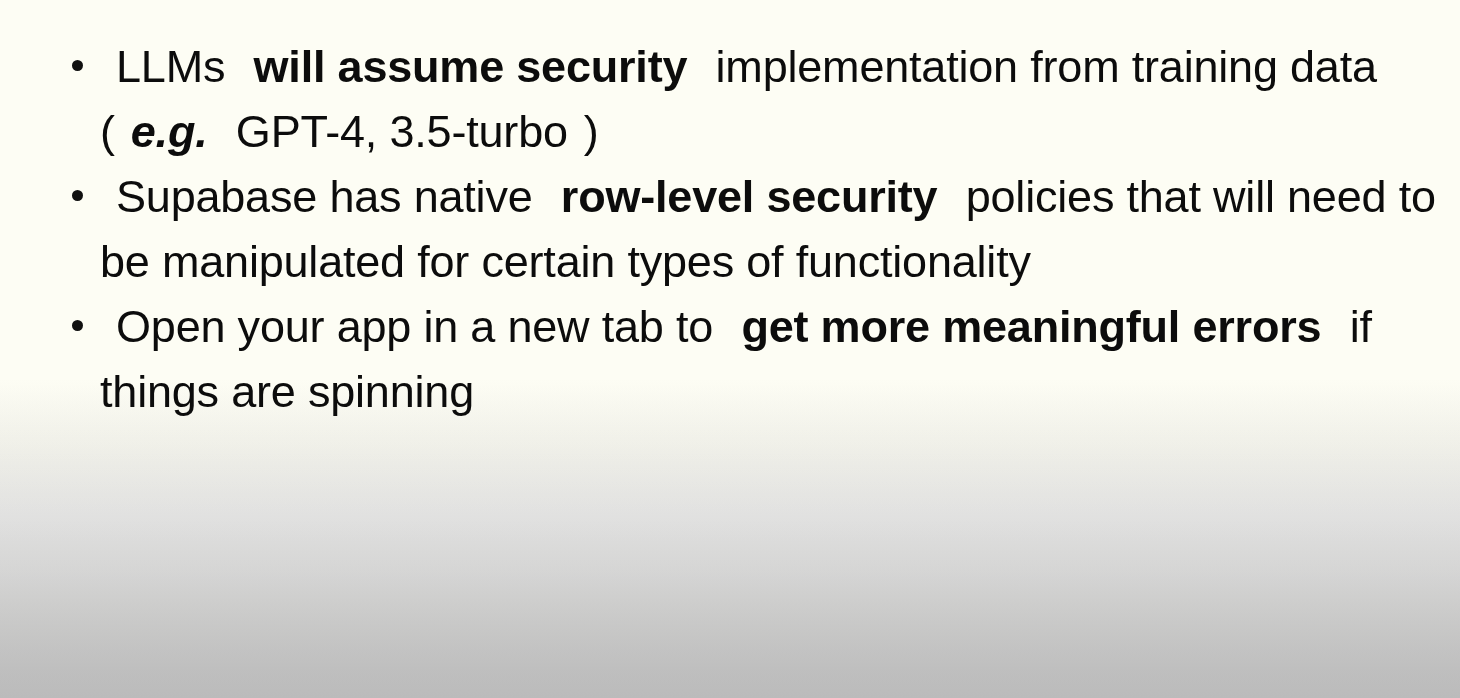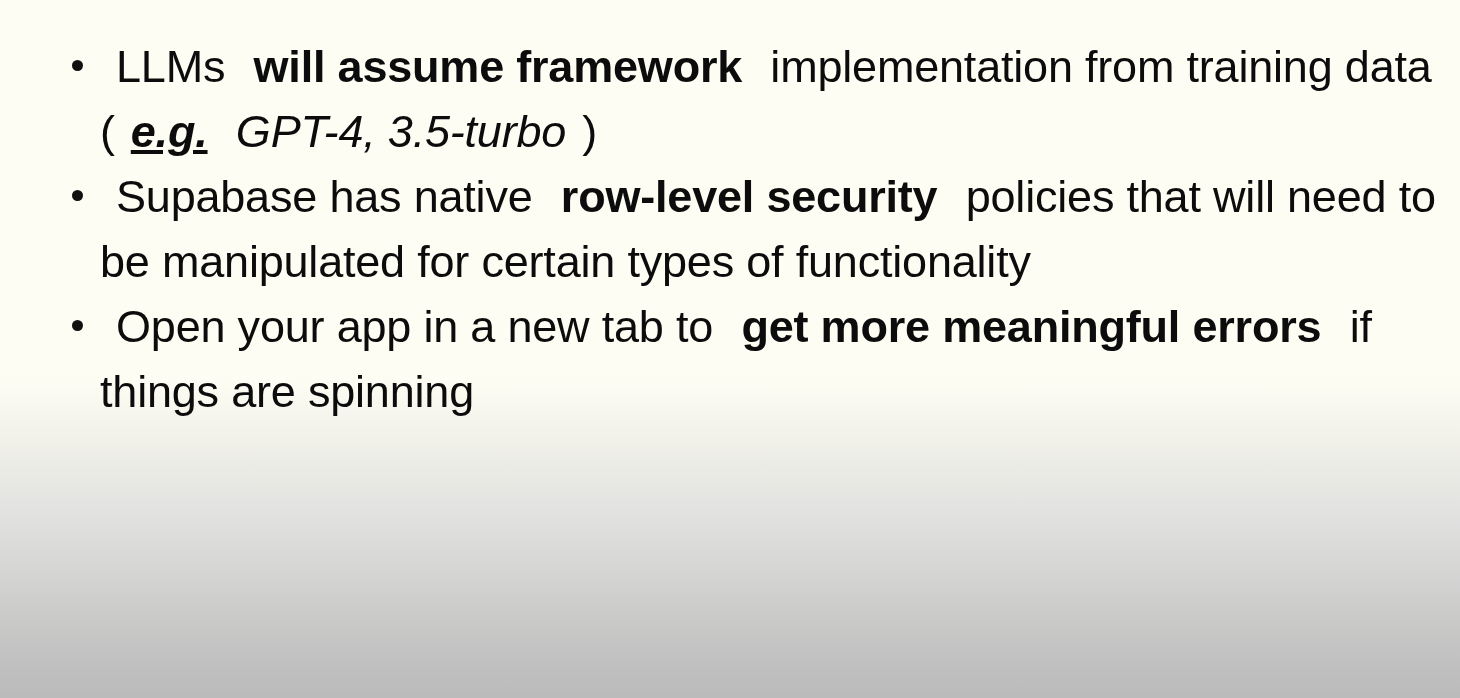--- a/index.html
+++ b/index.html
@@ -65,25 +65,25 @@
     width: 11px;
     height: 11px;
     background: #101010;
     border-radius: 50%;
   }
   .txt {
     display: inline;
     margin-left: 16px;
   }
   b, .b { font-weight: 700; }
-  i, .i { font-style: italic; }
-  .bi { font-weight: 700; font-style: italic; text-decoration: underline; }
+  i, .i { }
+  .bi { font-weight: 700; font-style: italic; }
 </style>
 </head>
 <body>
 
 <div id="slide">
   <ul class="bullet-list">
-      <li class="bullet-item"><span class="marker"></span><span class="txt ">LLMs </span><span class="txt b">will assume framework</span><span class="txt "> implementation from training data (</span><span class="txt bi">e.g.</span><span class="txt i"> GPT-4, 3.5-turbo</span><span class="txt ">)</span></li>
+      <li class="bullet-item"><span class="marker"></span><span class="txt ">LLMs </span><span class="txt b">will assume security</span><span class="txt "> implementation from training data (</span><span class="txt bi">e.g.</span><span class="txt i"> GPT-4, 3.5-turbo</span><span class="txt ">)</span></li>
       <li class="bullet-item"><span class="marker"></span><span class="txt ">Supabase has native </span><span class="txt b">row-level security</span><span class="txt "> policies that will need to be manipulated for certain types of functionality</span></li>
       <li class="bullet-item"><span class="marker"></span><span class="txt ">Open your app in a new tab to </span><span class="txt b">get more meaningful errors</span><span class="txt "> if things are spinning</span></li>
     </ul>
 </div>
 
 </body></html>

